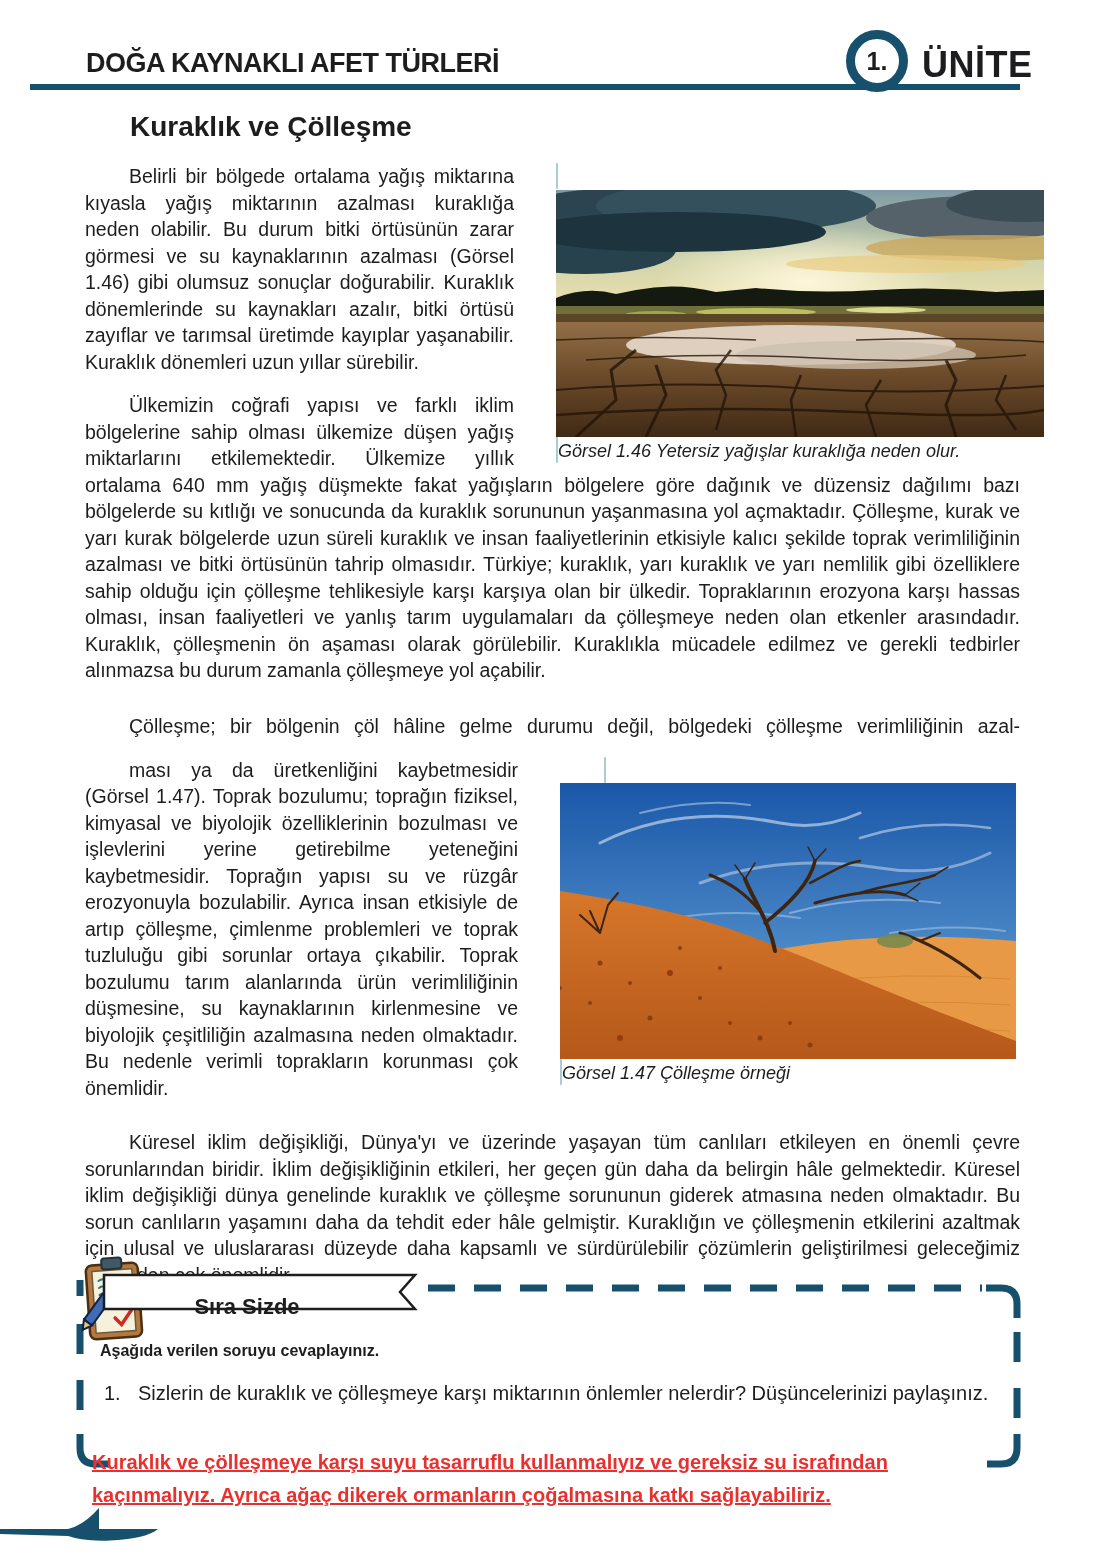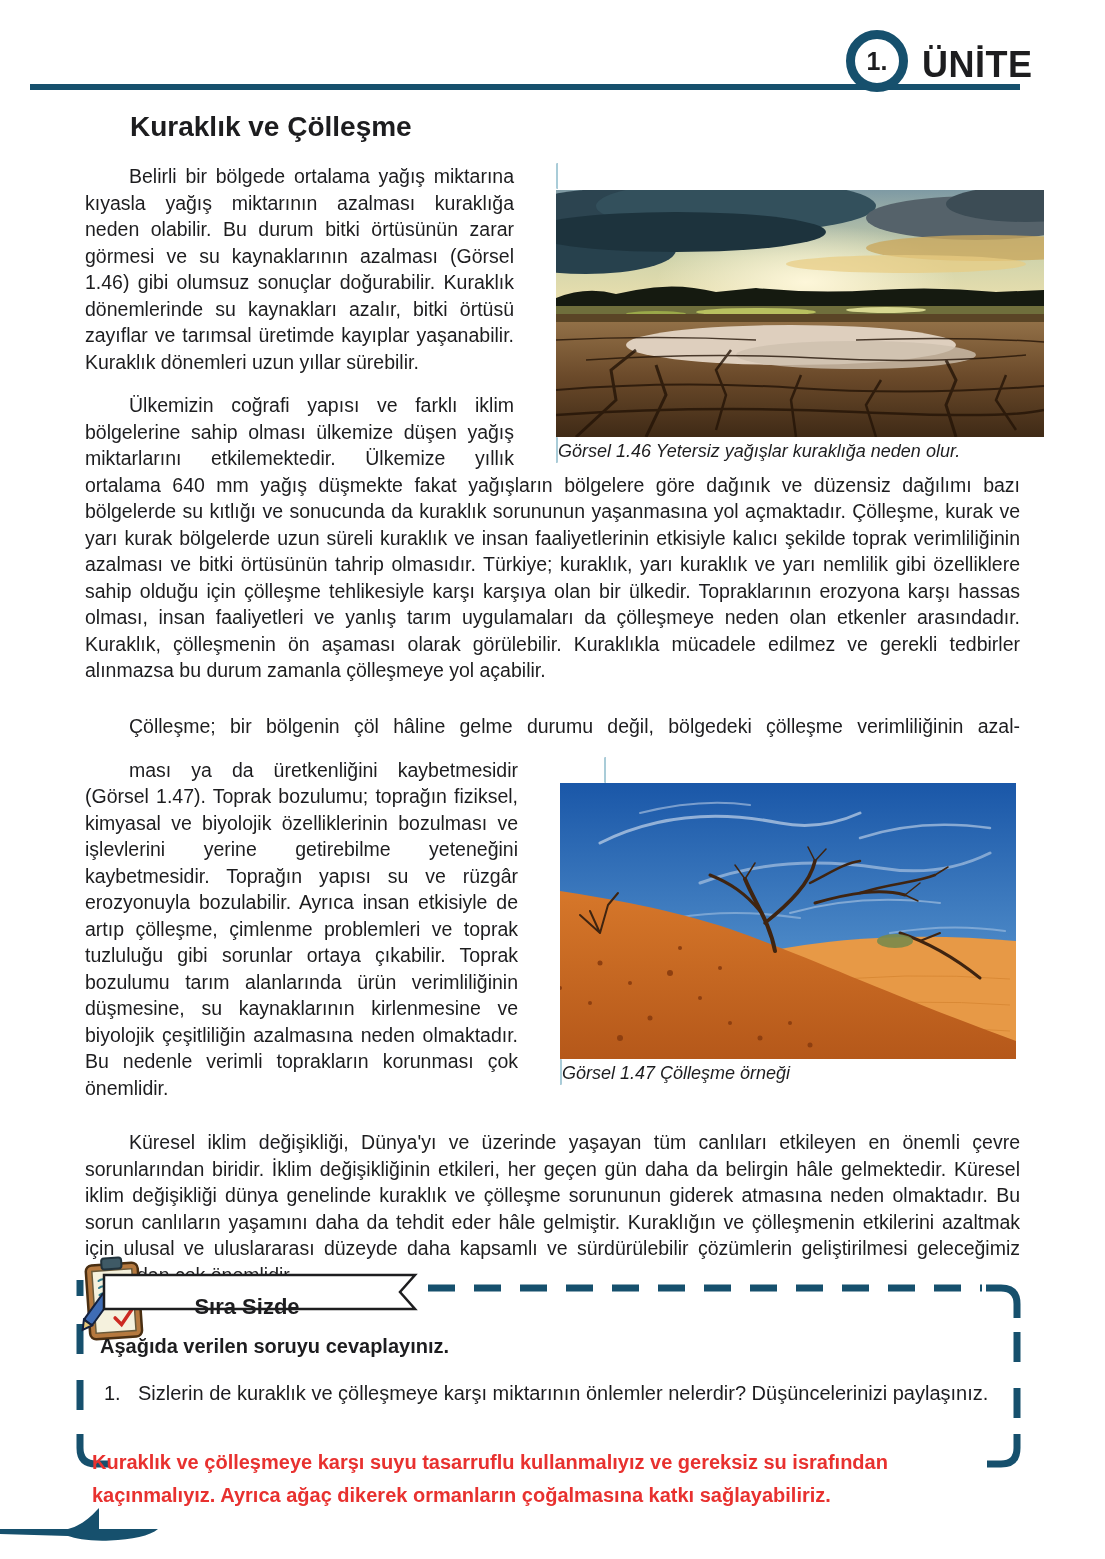--- a/index.html
+++ b/index.html
@@ -38,35 +38,36 @@
   .caption{margin-top:6px; font-size:18px; font-style:italic; text-align:center;
     text-indent:0; line-height:24px; color:#1d1d1f;}
   
   .sira{position:absolute; left:60px; top:1262px; width:985px; height:280px;}
   .sira-frame{position:absolute; left:0; top:0;}
   .sira-icon{position:absolute; left:18px; top:-6px; width:72px; height:94px;}
   .banner{position:absolute; left:42px; top:10px; width:316px; height:40px;}
   .banner-label{position:absolute; left:42px; top:25px; width:290px; height:40px;
     display:flex; align-items:center; justify-content:center;
     font-size:22px; font-weight:bold; color:#1d1d1f;}
-  .instruction{position:absolute; left:40px; top:73px; font-size:20px; font-weight:bold;}
+  .instruction{position:absolute; left:40px; top:80px; font-size:16px; font-weight:bold;}
   .question{position:absolute; left:44px; top:117px; width:910px; display:flex;
     font-size:20px; line-height:29px;}
   .qnum{width:34px; flex:0 0 34px;}
   .qtext{width:860px;}
   .answer{position:absolute; left:32px; top:184px; width:905px;
-    font-size:20px; line-height:33px; font-weight:bold; color:#e8312f;}
+    font-size:20px; line-height:33px; font-weight:bold; color:#e8312f;text-decoration:underline;}
   
   .footer-swoosh{position:absolute; left:0; top:1505px;}
 </style>
 </head>
 <body>
 
 <div class="page">
 
+  <div class="hdr-title">DOĞA KAYNAKLI AFET TÜRLERİ</div>
   <div class="hdr-rule"></div>
   <div class="unit-badge">1.</div>
   <div class="unit-label">ÜNİTE</div>
 
   <div class="sec-title">Kuraklık ve Çölleşme</div>
 
   <div class="tblock" id="block1">
     <span class="figure fig1">
       <span class="imgframe">
         <svg width="488" height="247" viewBox="0 0 488 247" xmlns="http://www.w3.org/2000/svg">

